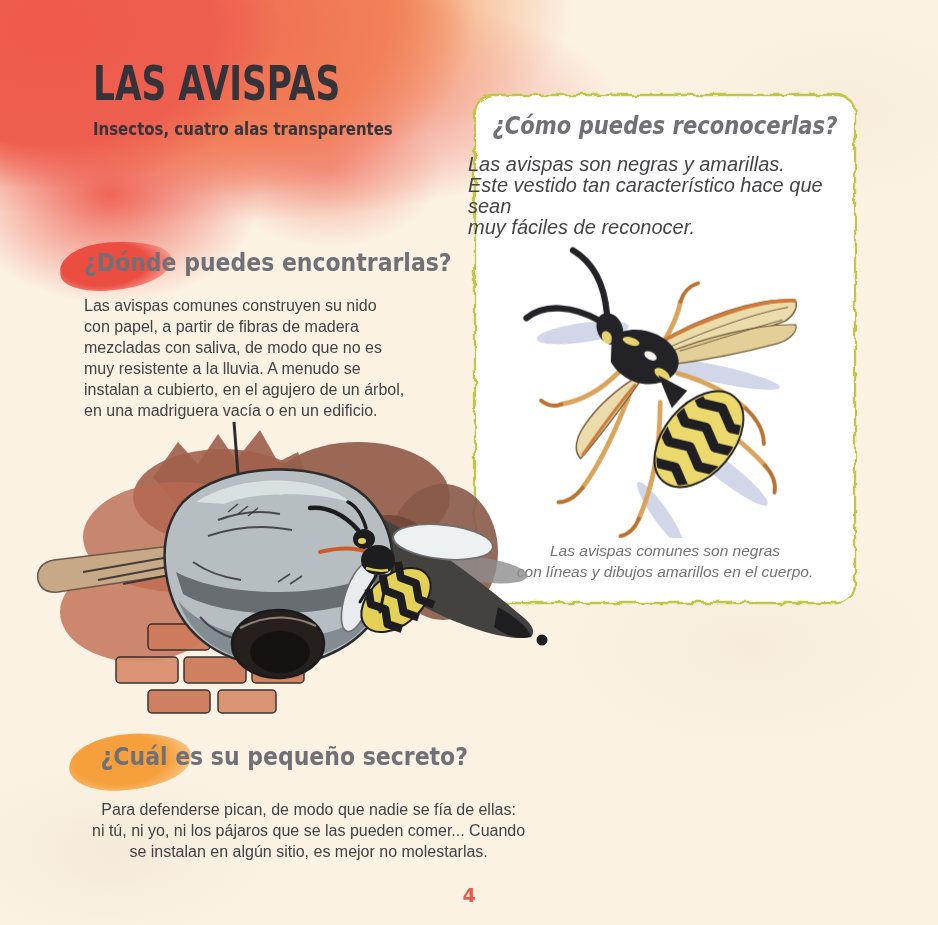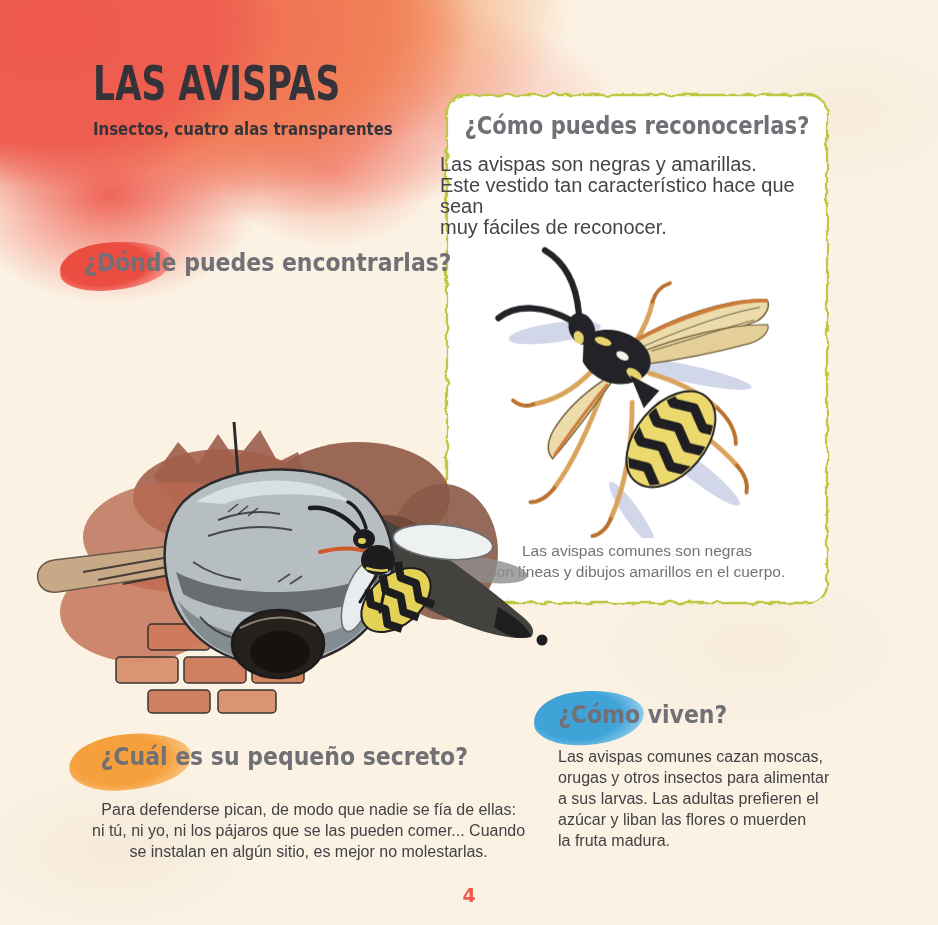--- a/index.html
+++ b/index.html
@@ -33,21 +33,21 @@
     font-family:"DejaVu Sans", sans-serif; font-weight:bold;
     font-size:43px; line-height:1; color:#34333a; letter-spacing:0px;
     transform:scale(.80,1.1); transform-origin:left top; white-space:nowrap;
   }
   .page-subtitle{
     font-family:"DejaVu Sans", sans-serif; font-weight:bold;
     font-size:17px; color:#35343b; margin-top:16px;
     transform:scaleX(.88); transform-origin:left top; white-space:nowrap;
   }
   
-  .recognize-box{position:absolute; left:440px; top:88px; width:394px; height:522px; z-index:2;}
+  .recognize-box{position:absolute; left:468px; top:88px; width:394px; height:522px; z-index:2;font-style:italic;}
   .box-border{position:absolute; inset:0;}
   .box-heading{
     position:absolute; top:24px; left:0; width:100%; text-align:center;
     font-family:"DejaVu Sans", sans-serif; font-weight:bold; font-size:24px; color:#717076;
     transform:scaleX(.88); transform-origin:center top; white-space:nowrap;
   }
   .box-body{
     position:absolute; top:66px; left:0; width:100%; 
     font-size:20px; line-height:21px; color:#454548; white-space:pre-line;
   }
@@ -186,20 +186,26 @@
       </g>
     </svg>
 
     <div class="box-caption">Las avispas comunes son negras
 con líneas y dibujos amarillos en el cuerpo.</div>
   </div>
 
   <div class="section sec-encontrarlas">
     <div class="blob blob-red"></div>
     <div class="h2">¿Dónde puedes encontrarlas?</div>
+    <div class="body-text">Las avispas comunes construyen su nido
+con papel, a partir de fibras de madera
+mezcladas con saliva, de modo que no es
+muy resistente a la lluvia. A menudo se
+instalan a cubierto, en el agujero de un árbol,
+en una madriguera vacía o en un edificio.</div>
   </div>
 
   <svg class="nest-svg" width="545" height="305" viewBox="0 0 545 305">
 
     <g>
       <path d="M125,65 L150,30 L170,52 L190,22 L208,48 L232,18 L250,50 L270,40 L280,70 L150,95 Z" fill="#9c5f4a" opacity=".9"></path>
       <ellipse cx="195" cy="85" rx="90" ry="48" fill="#a2604c" opacity=".9"></ellipse>
       <ellipse cx="330" cy="85" rx="92" ry="55" fill="#96604e" opacity=".95"></ellipse>
       <ellipse cx="415" cy="140" rx="55" ry="68" fill="#8a5a49" opacity=".9"></ellipse>
       <ellipse cx="360" cy="135" rx="42" ry="32" fill="#6e4537" opacity=".85"></ellipse>
@@ -287,25 +293,16 @@
   </svg>
 
   <div class="section sec-secreto">
     <div class="blob blob-orange"></div>
     <div class="h2">¿Cuál es su pequeño secreto?</div>
     <div class="body-text">Para defenderse pican, de modo que nadie se fía de ellas:
 ni tú, ni yo, ni los pájaros que se las pueden comer... Cuando
 se instalan en algún sitio, es mejor no molestarlas.</div>
   </div>
 
-  <div class="section sec-viven">
-    <div class="blob blob-blue"></div>
-    <div class="h2">¿Cómo viven?</div>
-    <div class="body-text">Las avispas comunes cazan moscas,
-orugas y otros insectos para alimentar
-a sus larvas. Las adultas prefieren el
-azúcar y liban las flores o muerden
-la fruta madura.</div>
-  </div>
 
   <div class="page-number">4</div>
 
 </div>
 
 </body></html>

